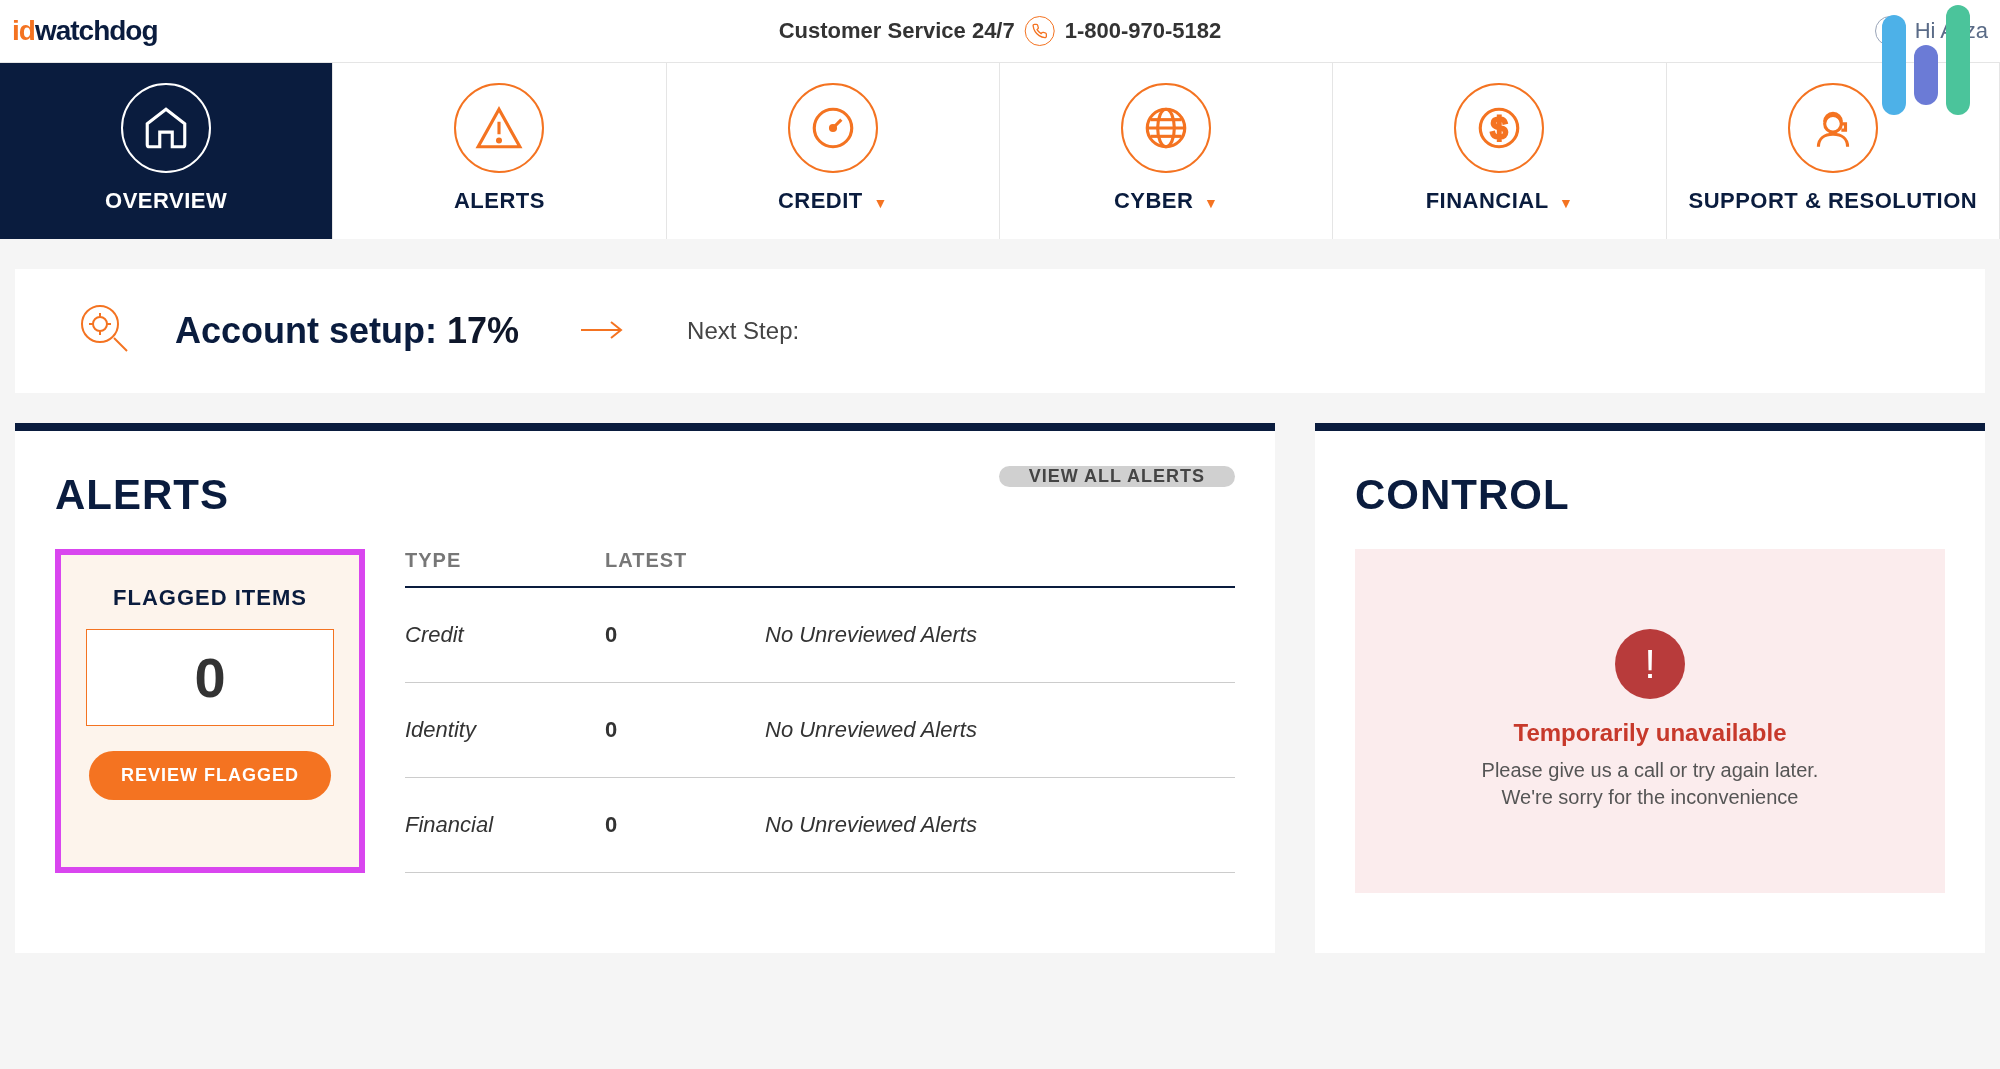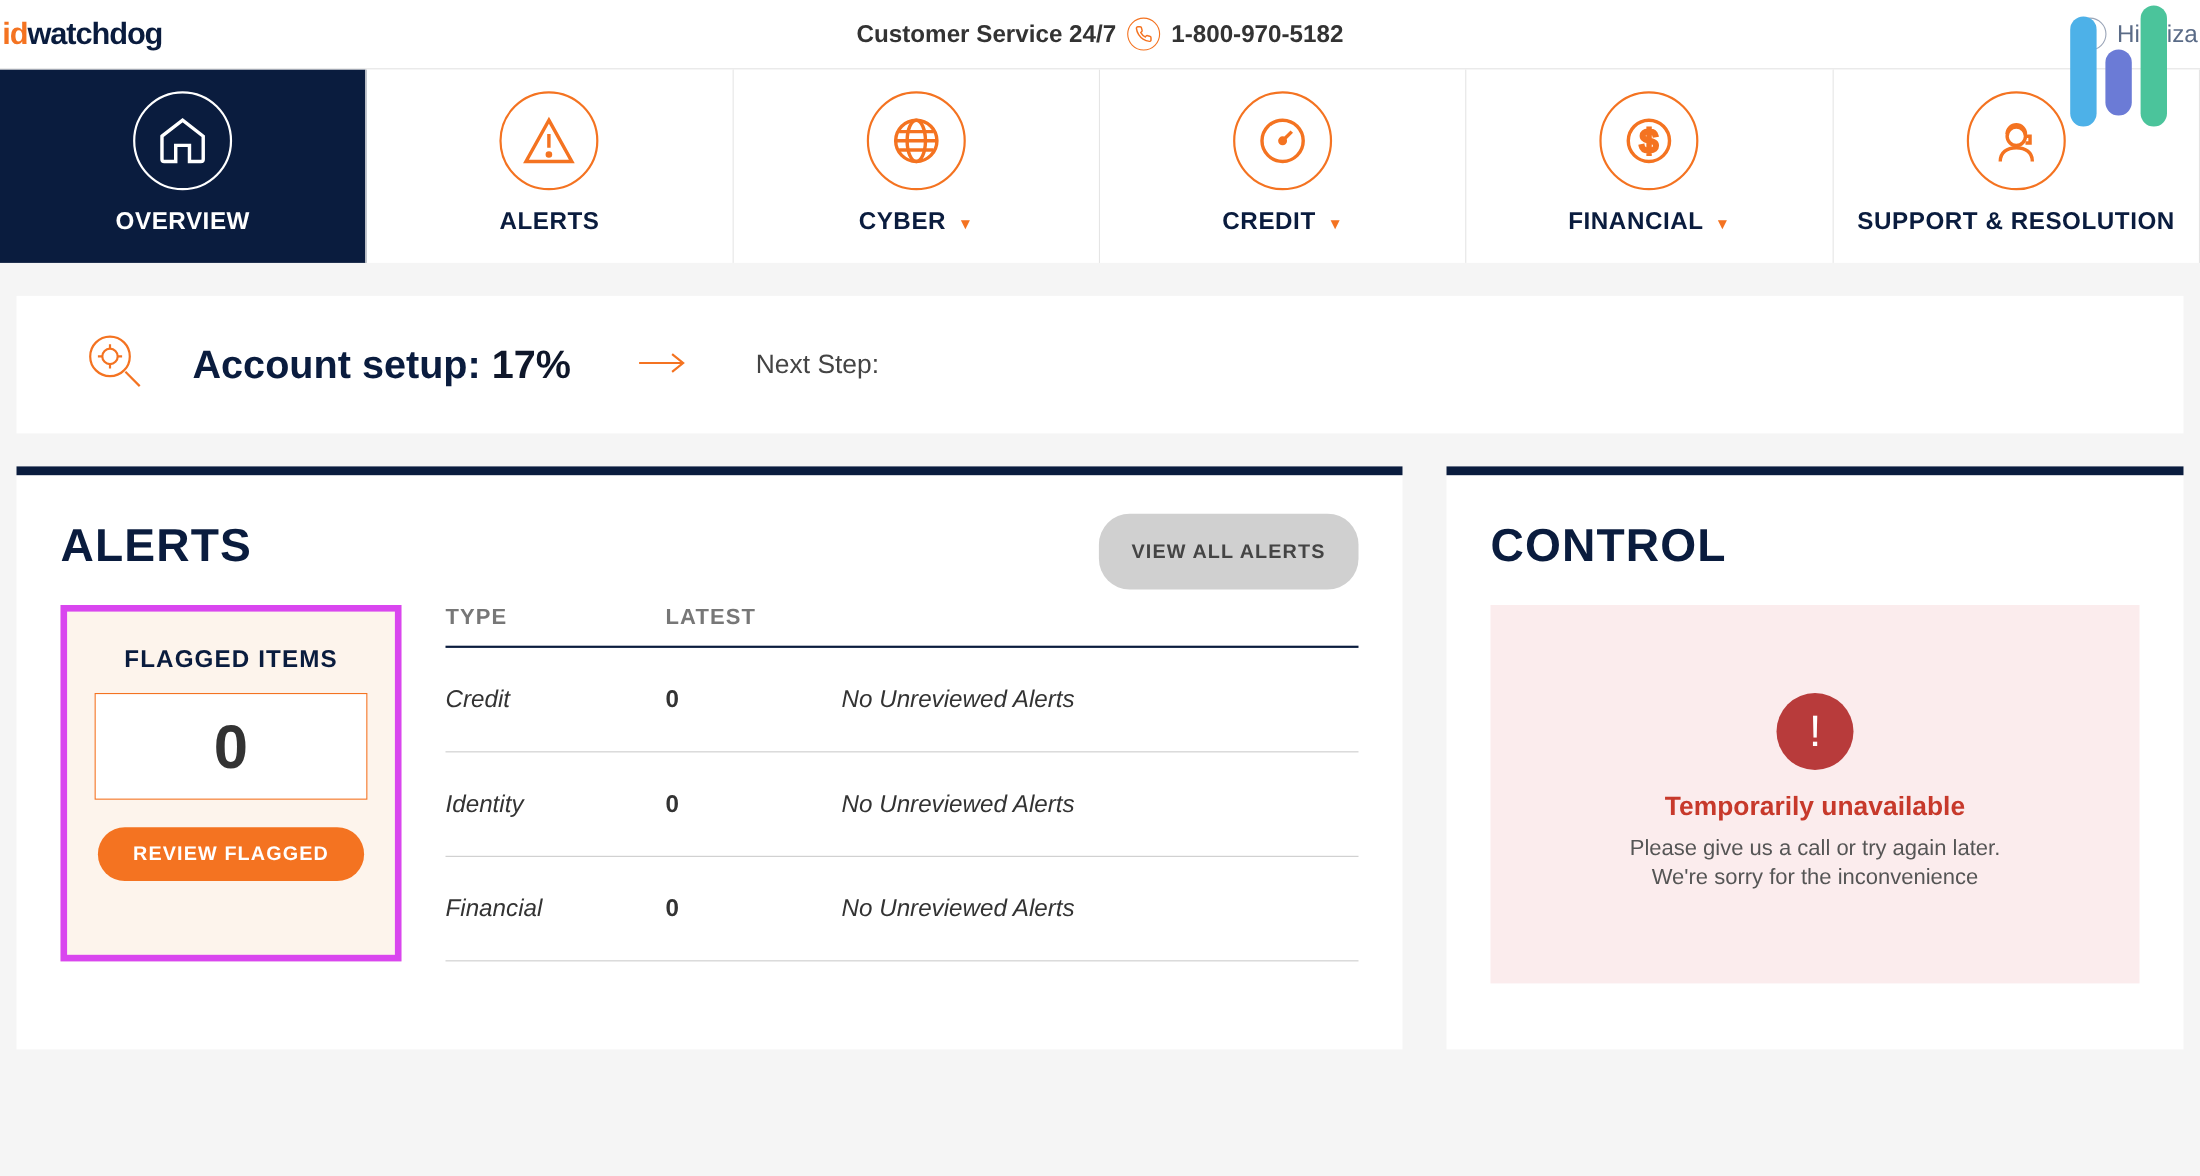--- a/index.html
+++ b/index.html
@@ -1,19 +1,19 @@
 <!DOCTYPE html>
 <html><head>
 <meta charset="utf-8">
 <style>
 * { margin: 0; padding: 0; box-sizing: border-box; }
 body { font-family: Arial, Helvetica, sans-serif; background: #f5f5f5; width: 2000px; }
 
 
-.header { background: #fff; display: flex; align-items: center; padding: 15px 2px; border-bottom: 1px solid #e5e5e5; position: relative; }
+.header { background: #fff; display: flex; align-items: center; padding: 15px 12px; border-bottom: 1px solid #e5e5e5; position: relative; }
 .logo { font-size: 28px; font-weight: bold; letter-spacing: -1px; }
 .logo-id { color: #f47321; }
 .logo-watchdog { color: #0a1c3e; }
 .header-center { position: absolute; left: 50%; transform: translateX(-50%); display: flex; align-items: center; gap: 10px; }
 .cs-label { font-weight: bold; color: #333; font-size: 22px; }
 .cs-phone { font-weight: bold; color: #333; font-size: 22px; }
 .phone-icon-circle { width: 30px; height: 30px; border: 1.5px solid #f47321; border-radius: 50%; display: inline-flex; align-items: center; justify-content: center; color: #f47321; }
 .header-right { margin-left: auto; display: flex; align-items: center; gap: 10px; color: #5a6b87; font-size: 22px; }
 .user-icon-circle { width: 30px; height: 30px; border: 1.5px solid #9aa5b8; border-radius: 50%; display: flex; align-items: center; justify-content: center; }
 
@@ -35,21 +35,21 @@
 .arrow-icon { color: #f47321; font-size: 32px; margin: 0 20px; }
 .next-step-label { font-size: 24px; color: #444; }
 .next-step-link { font-size: 24px; color: #2b6cb0; text-decoration: underline; }
 
 
 .content { display: flex; gap: 40px; margin: 30px 15px; }
 .panel { background: #fff; border-top: 8px solid #0a1c3e; padding: 40px 40px 60px; }
 .panel-alerts { flex: 2; position: relative; }
 .panel-control { flex: 1; }
 .panel-title { font-size: 42px; font-weight: bold; color: #0a1c3e; letter-spacing: 1px; margin-bottom: 30px; }
-.view-all-btn { position: absolute; top: 35px; right: 40px; background: #d0d0d0; color: #444; font-weight: bold; font-size: 18px; padding: 24px 30px; border-radius: 28px; border: none; cursor: pointer; letter-spacing: 1px; }
+.view-all-btn { position: absolute; top: 35px; right: 40px; background: #d0d0d0; color: #444; font-weight: bold; font-size: 18px; padding: 0 30px; border-radius: 28px; border: none; cursor: pointer; letter-spacing: 1px; }
 
 .alerts-body { display: flex; gap: 40px; }
 .flagged-box { border: 6px solid #d946ef; background: #fdf4ec; padding: 30px 25px; text-align: center; width: 310px; }
 .flagged-title { font-weight: bold; color: #0a1c3e; font-size: 22px; letter-spacing: 1px; margin-bottom: 18px; }
 .flagged-count { border: 1px solid #f47321; background: #fff; font-size: 56px; font-weight: bold; color: #333; padding: 15px 0; margin-bottom: 25px; }
 .review-btn { background: #f47321; color: #fff; font-weight: bold; border: none; border-radius: 30px; padding: 14px 32px; font-size: 18px; cursor: pointer; letter-spacing: 1px; }
 
 .alerts-table { flex: 1; }
 .alerts-header { display: flex; border-bottom: 2px solid #0a1c3e; padding-bottom: 14px; font-weight: bold; color: #777; font-size: 20px; letter-spacing: 1px; }
 .col-type { width: 200px; }
@@ -120,37 +120,37 @@
           <line x1="12" y1="9" x2="12" y2="15"></line>
           <circle cx="12" cy="18" r="0.7" fill="#f47321"></circle>
         </svg>
       </div>
       <div class="nav-label">ALERTS</div>
     </div>
     <div class="nav-item">
       <div class="nav-icon-circle">
         <svg width="50" height="50" viewBox="0 0 24 24" fill="none" stroke="#f47321" stroke-width="1.5">
           <circle cx="12" cy="12" r="9"></circle>
+          <line x1="12" y1="12" x2="16" y2="8"></line>
+          <circle cx="12" cy="12" r="1.2" fill="#f47321"></circle>
+        </svg>
+      </div>
+      <div class="nav-label">CREDIT <span class="nav-caret">▼</span></div>
+    </div>
+    <div class="nav-item">
+      <div class="nav-icon-circle">
+        <svg width="50" height="50" viewBox="0 0 24 24" fill="none" stroke="#f47321" stroke-width="1.5">
+          <circle cx="12" cy="12" r="9"></circle>
           <ellipse cx="12" cy="12" rx="4" ry="9"></ellipse>
           <line x1="3" y1="12" x2="21" y2="12"></line>
           <line x1="4.5" y1="8" x2="19.5" y2="8"></line>
           <line x1="4.5" y1="16" x2="19.5" y2="16"></line>
         </svg>
       </div>
       <div class="nav-label">CYBER <span class="nav-caret">▼</span></div>
-    </div>
-    <div class="nav-item">
-      <div class="nav-icon-circle">
-        <svg width="50" height="50" viewBox="0 0 24 24" fill="none" stroke="#f47321" stroke-width="1.5">
-          <circle cx="12" cy="12" r="9"></circle>
-          <line x1="12" y1="12" x2="16" y2="8"></line>
-          <circle cx="12" cy="12" r="1.2" fill="#f47321"></circle>
-        </svg>
-      </div>
-      <div class="nav-label">CREDIT <span class="nav-caret">▼</span></div>
     </div>
     <div class="nav-item">
       <div class="nav-icon-circle">
         <svg width="50" height="50" viewBox="0 0 24 24" fill="none" stroke="#f47321" stroke-width="1.5">
           <circle cx="12" cy="12" r="9"></circle>
           <text x="12" y="17" text-anchor="middle" font-size="14" fill="#f47321" font-family="Arial">$</text>
         </svg>
       </div>
       <div class="nav-label">FINANCIAL <span class="nav-caret">▼</span></div>
     </div>

